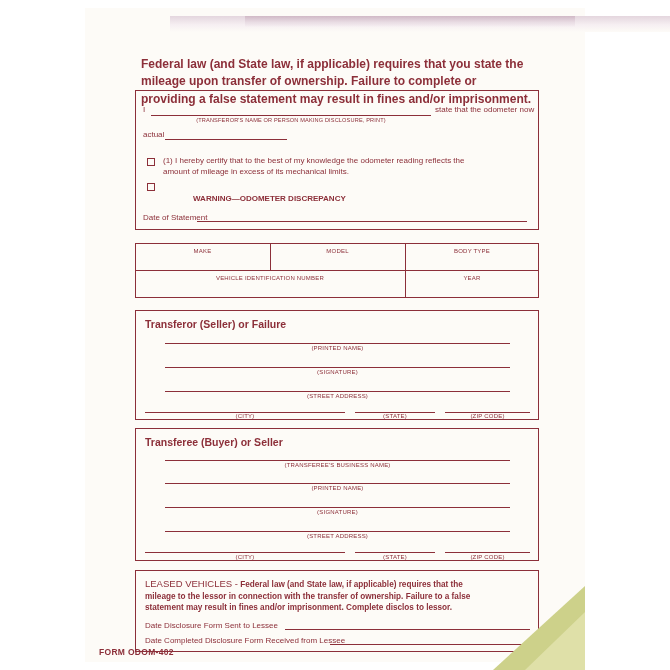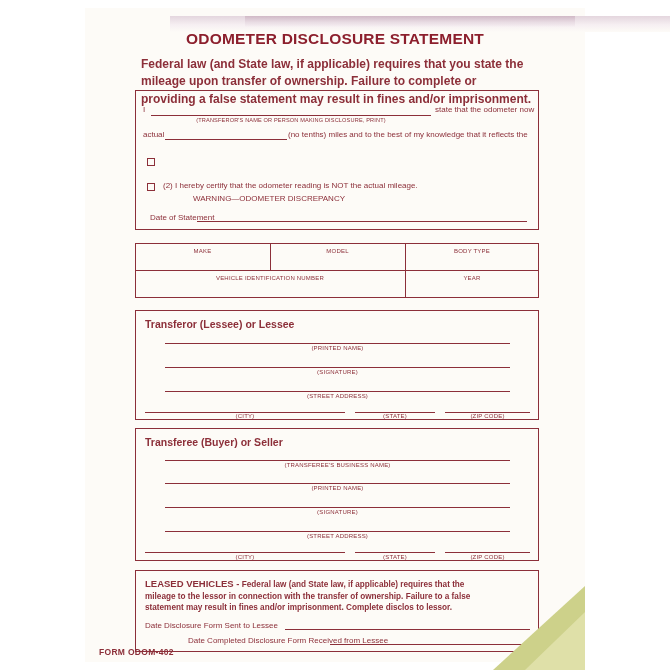--- a/index.html
+++ b/index.html
@@ -93,21 +93,21 @@
   }
   .txt.wrap { white-space: normal; }
   .caption {
     position: absolute;
     color: #8c2f39;
     font-size: 5.6px;
     letter-spacing: 0.15px;
     text-align: center;
     white-space: nowrap;
   }
-  .bold { font-weight: normal; }
+  .bold { font-weight: bold; }
   .hdr {
     position: absolute;
     color: #8c2f39;
     font-size: 10.5px;
     font-weight: bold;
   }
   .chk {
     position: absolute;
     width: 8px;
     height: 8px;
@@ -151,73 +151,71 @@
     letter-spacing: 0.3px;
   }
   .leased-text {
     position: absolute;
     font-size: 8.2px;
     line-height: 1.42;
     color: #8c2f39;
     font-weight: bold;
   }
   .leased-title {
-    font-weight: bold;
+    font-weight: normal;
     font-size: 9.5px;
   }
 </style>
 </head>
 <body>
 
 <div class="page">
 
   <div class="sheet">
 
     <div class="top-smudge"></div>
     <div class="top-smudge2"></div>
 
-    <div class="title">ODOMETER DISCLOSURE STATEMENT</div>
 
     <div class="intro">Federal law (and State law, if applicable) requires that you state the mileage upon transfer of ownership. Failure to complete or providing a false statement may result in fines and/or imprisonment.</div>
 
     <div class="box" style="left:50px; top:82px; width:404px; height:140px;"></div>
 
     <div class="txt" style="left:58px; top:97px;">I</div>
     <div class="line" style="left:66px; top:107px; width:280px;"></div>
     <div class="caption" style="left:66px; top:109px; width:280px;">(TRANSFEROR'S NAME OR PERSON MAKING DISCLOSURE, PRINT)</div>
     <div class="txt" style="left:350px; top:97px;text-align:right;">state that the odometer now</div>
 
     <div class="txt" style="left:58px; top:122px;">actual</div>
     <div class="line" style="left:80px; top:131px; width:122px;"></div>
-    <div class="txt" style="left:203px; top:122px;">(no tenths) miles and to the best of my knowledge that it reflects the</div>
 
 
     <div class="chk" style="left:62px; top:150px;"></div>
+    <div class="txt wrap" style="left:78px; top:148px; width:330px;">(1) I hereby certify that to the best of my knowledge the odometer reading reflects the amount of mileage in excess of its mechanical limits.</div>
 
     <div class="chk" style="left:62px; top:175px;"></div>
-    <div class="txt" style="left:78px; top:173px;">(2) I hereby certify that the odometer reading is NOT the actual mileage.</div>
 
     <div class="txt bold" style="left:108px; top:186px;">WARNING—ODOMETER DISCREPANCY</div>
 
-    <div class="txt" style="left:65px; top:205px;">Date of Statement</div>
+    <div class="txt" style="left:58px; top:205px;">Date of Statement</div>
     <div class="line" style="left:112px; top:213px; width:330px;"></div>
 
     <div class="box" style="left:50px; top:235px; width:404px; height:55px;"></div>
     <div class="line" style="left:50px; top:262px; width:404px;"></div>
     <div class="vline" style="left:185px; top:235px; height:27px;"></div>
     <div class="vline" style="left:320px; top:235px; height:55px;"></div>
 
     <div class="field-caption" style="left:50px; top:240px; width:135px;">MAKE</div>
     <div class="field-caption" style="left:185px; top:240px; width:135px;">MODEL</div>
     <div class="field-caption" style="left:320px; top:240px; width:134px;">BODY TYPE</div>
     <div class="field-caption" style="left:50px; top:267px; width:270px;">VEHICLE IDENTIFICATION NUMBER</div>
     <div class="field-caption" style="left:320px; top:267px; width:134px;">YEAR</div>
 
     <div class="box" style="left:50px; top:302px; width:404px; height:110px;"></div>
-    <div class="hdr" style="left:60px; top:310px;">Transferor (Lessee) or Lessee</div>
+    <div class="hdr" style="left:60px; top:310px;">Transferor (Seller) or Failure</div>
 
     <div class="line" style="left:80px; top:335px; width:345px;"></div>
     <div class="field-caption" style="left:80px; top:337px; width:345px;">(PRINTED NAME)</div>
 
     <div class="line" style="left:80px; top:359px; width:345px;"></div>
     <div class="field-caption" style="left:80px; top:361px; width:345px;">(SIGNATURE)</div>
 
     <div class="line" style="left:80px; top:383px; width:345px;"></div>
     <div class="field-caption" style="left:80px; top:385px; width:345px;">(STREET ADDRESS)</div>
 
@@ -253,21 +251,21 @@
     <div class="box" style="left:50px; top:562px; width:404px; height:82px;"></div>
 
     <div class="leased-text" style="left:60px; top:569px; width:340px;">
       <span class="leased-title">LEASED VEHICLES -</span>
       <span>Federal law (and State law, if applicable) requires that the mileage to the lessor in connection with the transfer of ownership. Failure to a false statement may result in fines and/or imprisonment. Complete disclos to lessor.</span>
     </div>
 
     <div class="txt" style="left:60px; top:613px;">Date Disclosure Form Sent to Lessee</div>
     <div class="line" style="left:200px; top:621px; width:245px;"></div>
 
-    <div class="txt" style="left:60px; top:628px;margin-left:43px;">Date Completed Disclosure Form Received from Lessee</div>
+    <div class="txt" style="left:60px; top:628px;">Date Completed Disclosure Form Received from Lessee</div>
     <div class="line" style="left:245px; top:636px; width:200px;"></div>
 
     <div class="fold-green"></div>
     <div class="fold-green2"></div>
 
     <div class="form-code">FORM  ODOM-402</div>
 
   </div>
 </div>
 

